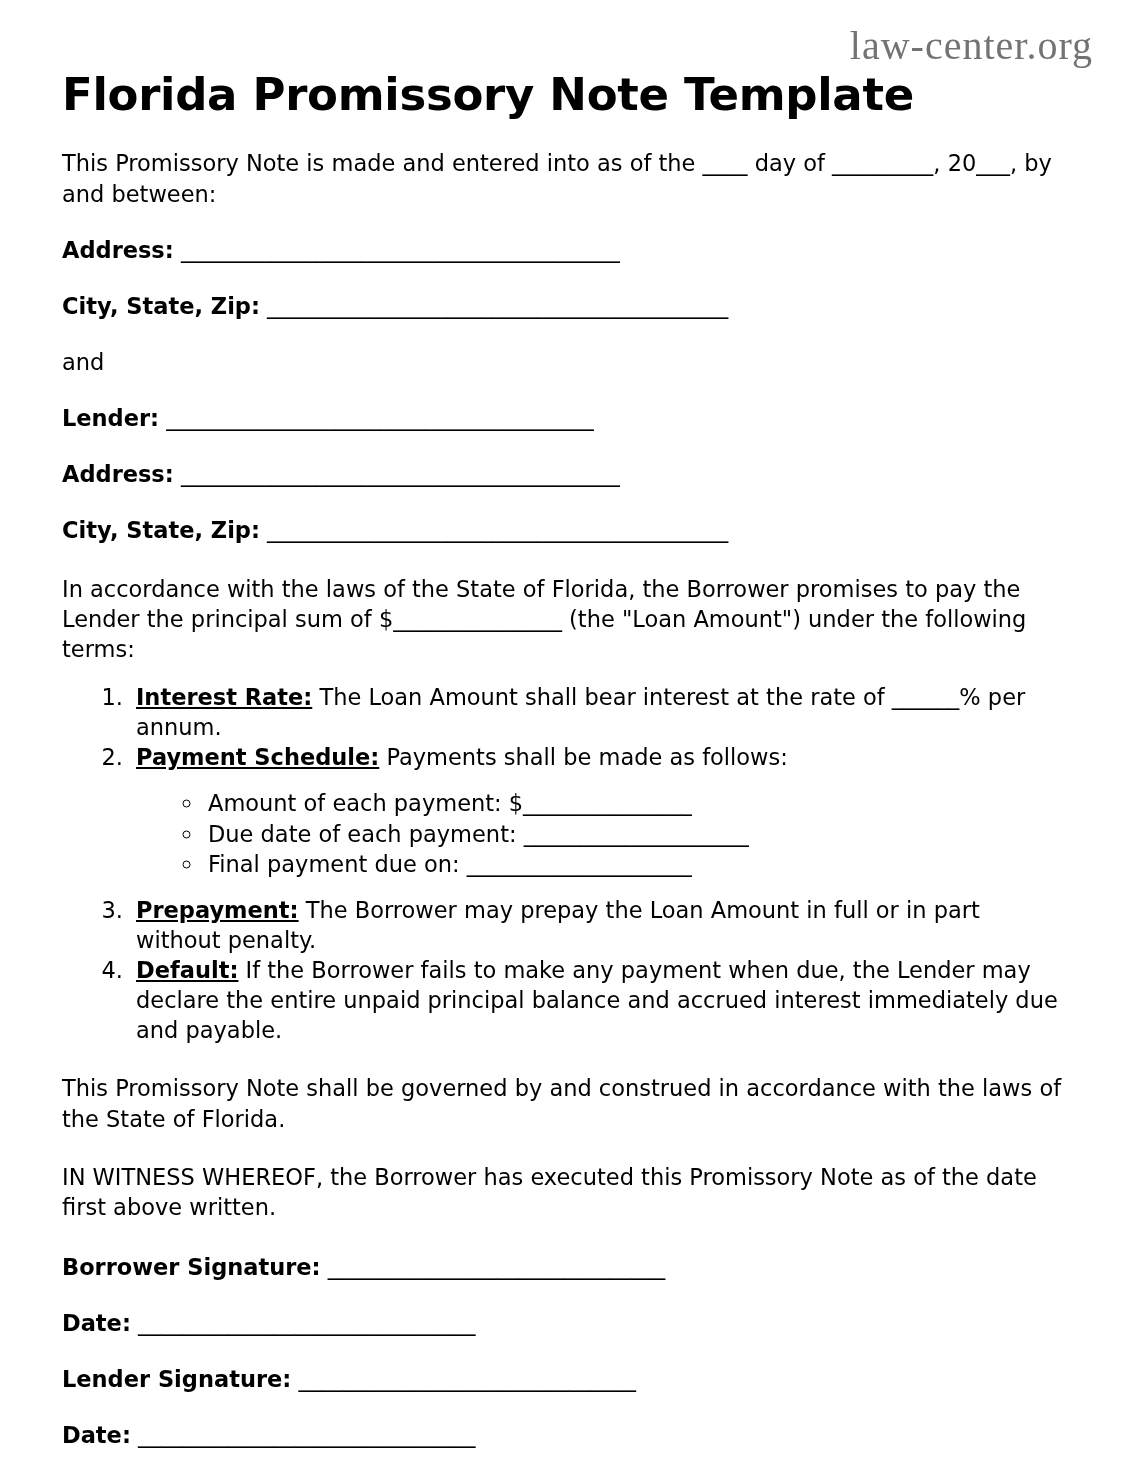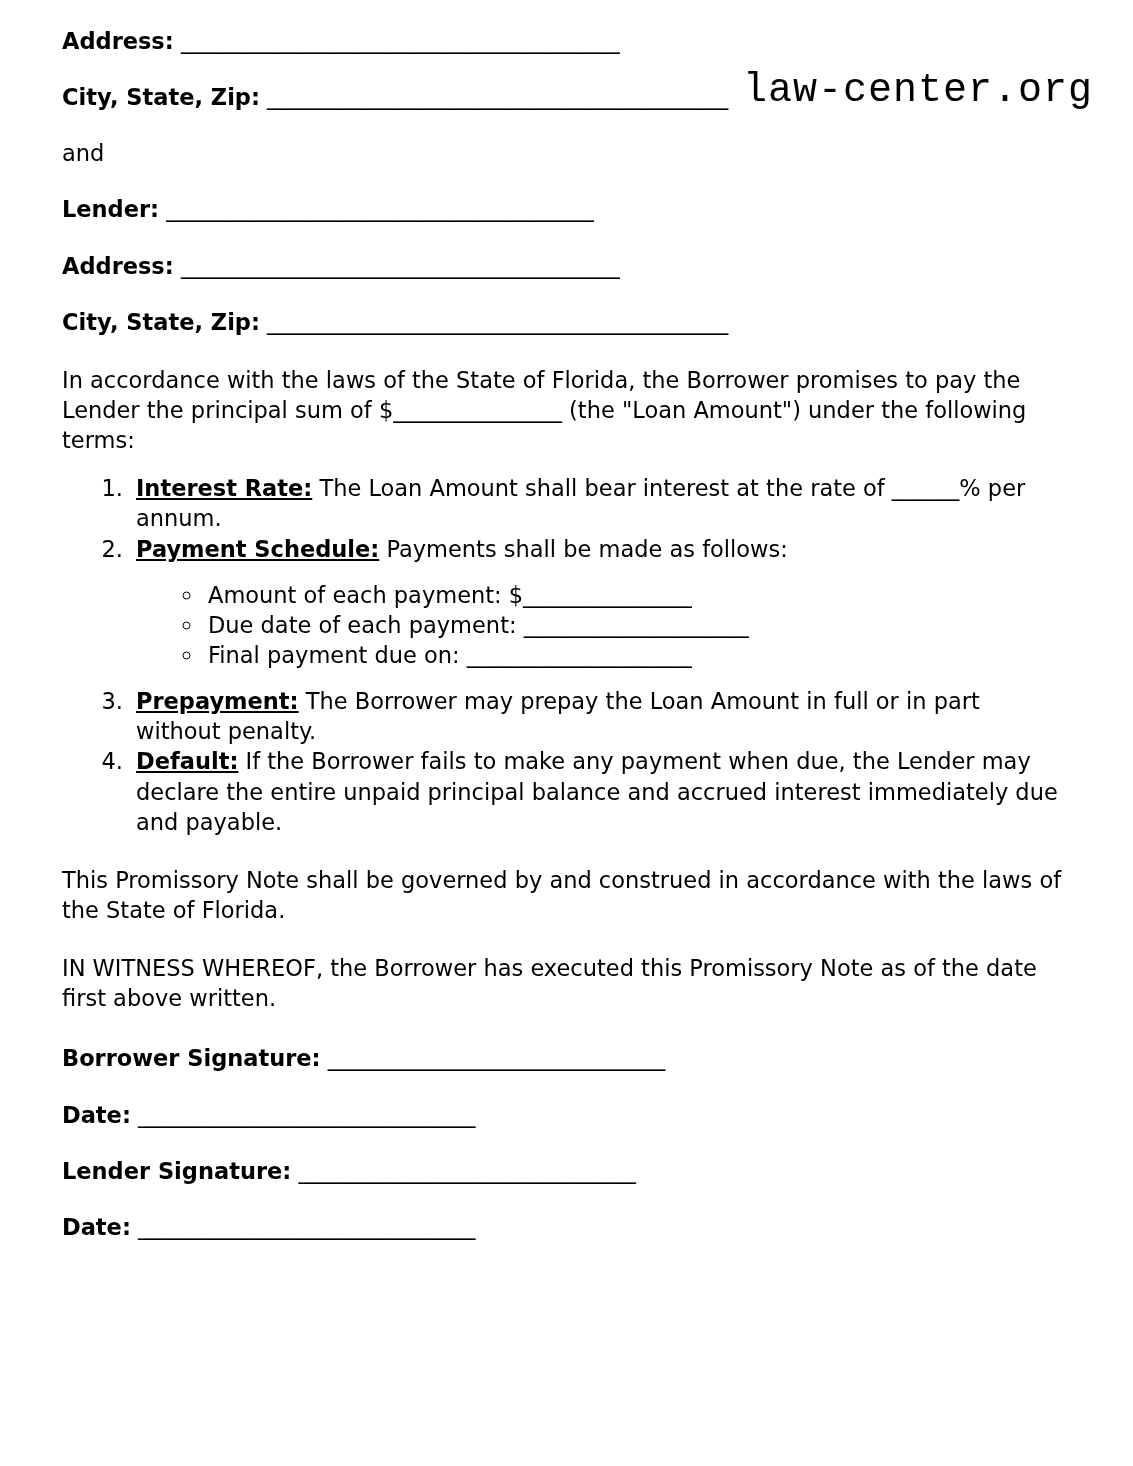--- a/index.html
+++ b/index.html
@@ -23,28 +23,27 @@
     box-sizing: border-box;
     padding: 0 62px 0 62px;
     background: #ffffff;
   }
 
   
   .watermark {
     position: absolute;
     top: 26px;
     right: 40px;
-    font-family: Liberation Mono, monospace;
+    font-family: Liberation Serif, serif;
     font-size: 40px;
     line-height: 1;
     letter-spacing: 1px;
-    color: #000000;
+    color: #737373;
     white-space: nowrap;
     user-select: none;
-    margin-top: 45px;
   }
 
   
   .doc-title {
     margin: 0;
     padding-top: 70px;
     font-size: 45px;
     font-weight: bold;
     line-height: 1.12;
     letter-spacing: -0.3px;
@@ -114,21 +113,23 @@
     padding-top: 4px;
   }
 </style>
 </head>
 <body>
 
 <div class="page">
 
   <div class="watermark">law-center.org</div>
 
-
+  <h1 class="doc-title">Florida Promissory Note Template</h1>
+
+  <p class="para">This Promissory Note is made and entered into as of the ____ day of _________, 20___, by and between:</p>
 
   <div>
     <div class="field-row">
       <span class="field-label">Address:</span>
       <span class="blank">_______________________________________</span>
     </div>
     <div class="field-row">
       <span class="field-label">City, State, Zip:</span>
       <span class="blank">_________________________________________</span>
     </div>

